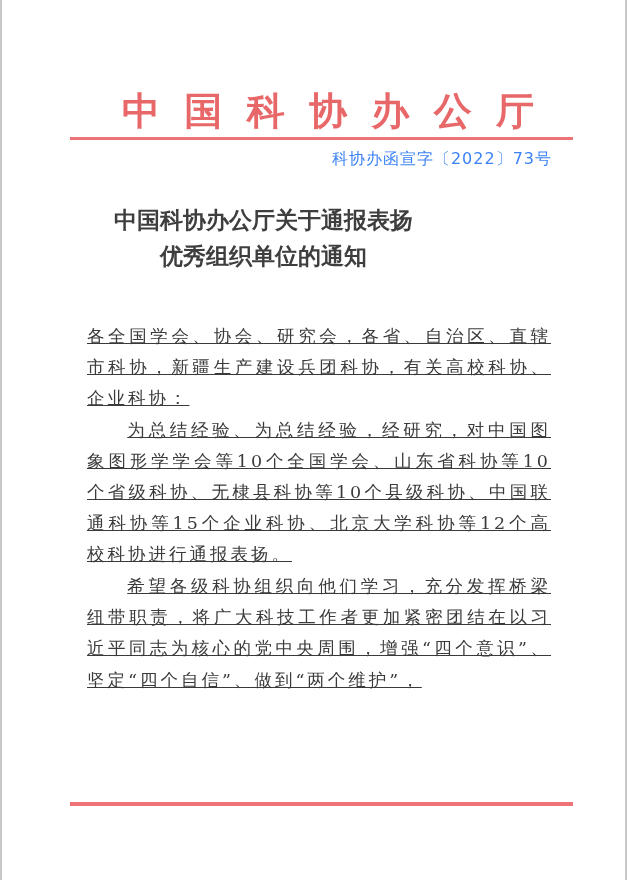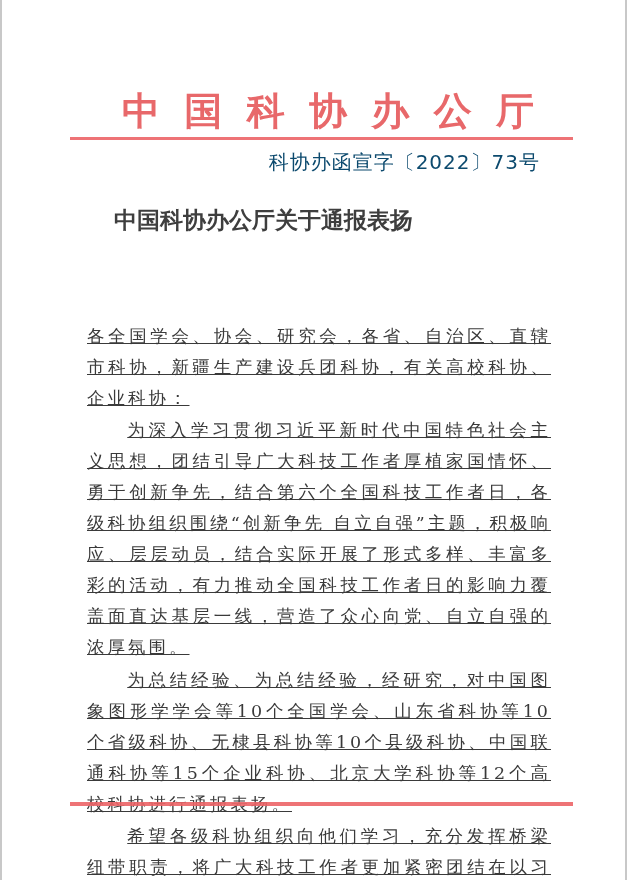--- a/index.html
+++ b/index.html
@@ -20,22 +20,22 @@
   .org-header span { display: block; width: 46px; text-align: center; }
 
   .red-rule {
     position: absolute; left: 70px; width: 503px; height: 3px;
     background: #ec6467; opacity: 0.9;
   }
   .red-rule.top { top: 137px; }
   .red-rule.bottom { top: 802px; height: 4px; }
 
   .doc-number {
-    position: absolute; right: 87px; top: 149px;
-    font-size: 20px; color: #0c4a6e; letter-spacing: 1px;
+    position: absolute; right: 75px; top: 149px;
+    font-size: 16px; color: #3b82f6; letter-spacing: 1px;
     font-family: "DejaVu Sans", "Liberation Sans", sans-serif;
   }
 
   .doc-title {
     position: absolute; left: 0; width: 527px; top: 202px;
     text-align: center; color: #3e3e3e;
     font-size: 23px; font-weight: bold; line-height: 36px;
     font-family: "DejaVu Serif", "Liberation Serif", serif;
   }
   .doc-title div { white-space: nowrap; }
@@ -64,22 +64,22 @@
   <span>公</span>
   <span>厅</span>
 </div>
 
 <div class="red-rule top"></div>
 
 <div class="doc-number">科协办函宣字〔2022〕73号</div>
 
 <div class="doc-title">
   <div>中国科协办公厅关于通报表扬</div>
+  <div>优秀组织单位的通知</div>
 </div>
 
 <div class="body-text">
   <p>各全国学会、协会、研究会，各省、自治区、直辖市科协，新疆生产建设兵团科协，有关高校科协、企业科协：</p>
-  <p class="indent">为深入学习贯彻习近平新时代中国特色社会主义思想，团结引导广大科技工作者厚植家国情怀、勇于创新争先，结合第六个全国科技工作者日，各级科协组织围绕“创新争先 自立自强”主题，积极响应、层层动员，结合实际开展了形式多样、丰富多彩的活动，有力推动全国科技工作者日的影响力覆盖面直达基层一线，营造了众心向党、自立自强的浓厚氛围。</p>
   <p class="indent">为总结经验、为总结经验，经研究，对中国图象图形学学会等10个全国学会、山东省科协等10个省级科协、无棣县科协等10个县级科协、中国联通科协等15个企业科协、北京大学科协等12个高校科协进行通报表扬。</p>
   <p class="indent">希望各级科协组织向他们学习，充分发挥桥梁纽带职责，将广大科技工作者更加紧密团结在以习近平同志为核心的党中央周围，增强“四个意识”、坚定“四个自信”、做到“两个维护”，</p>
 </div>
 
 <div class="red-rule bottom"></div>
 
 </body></html>

